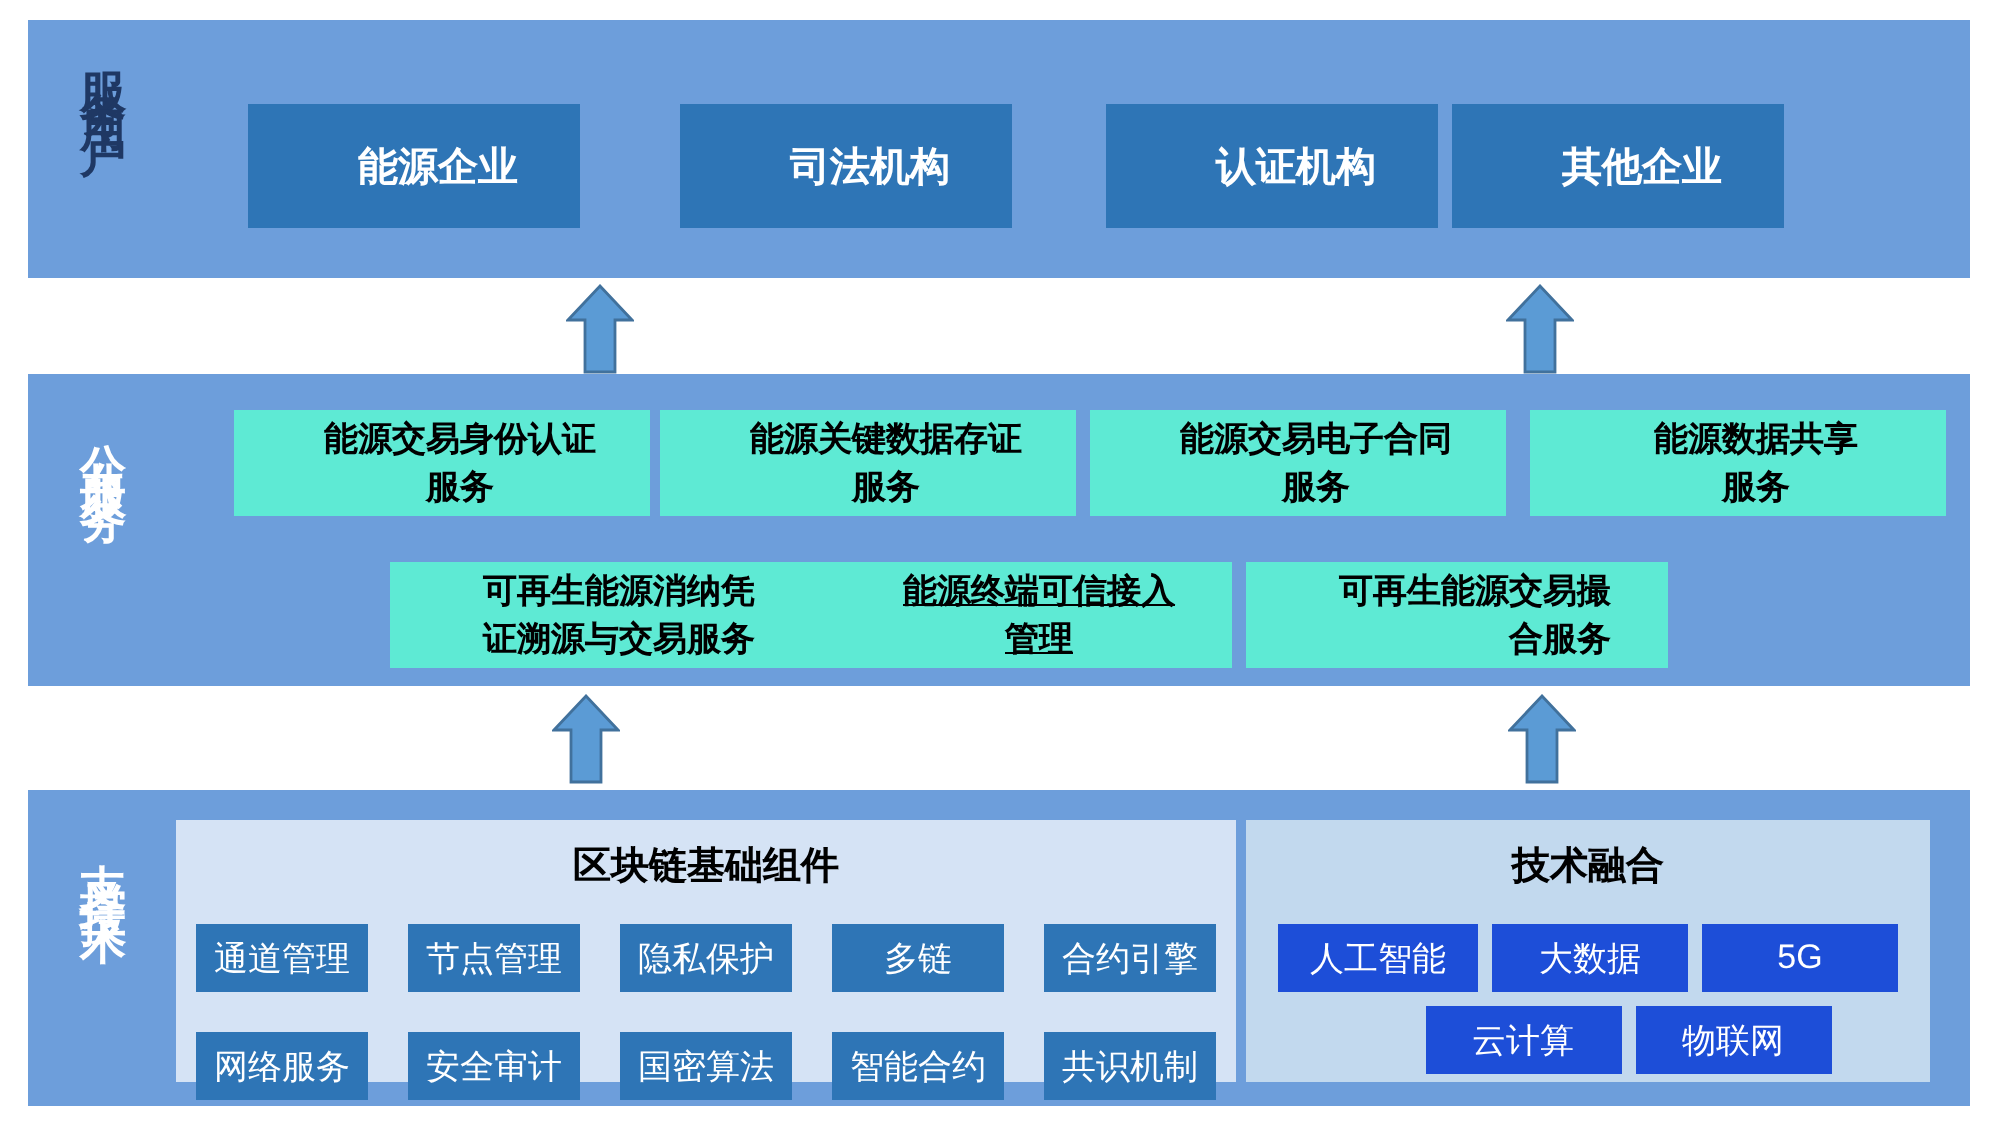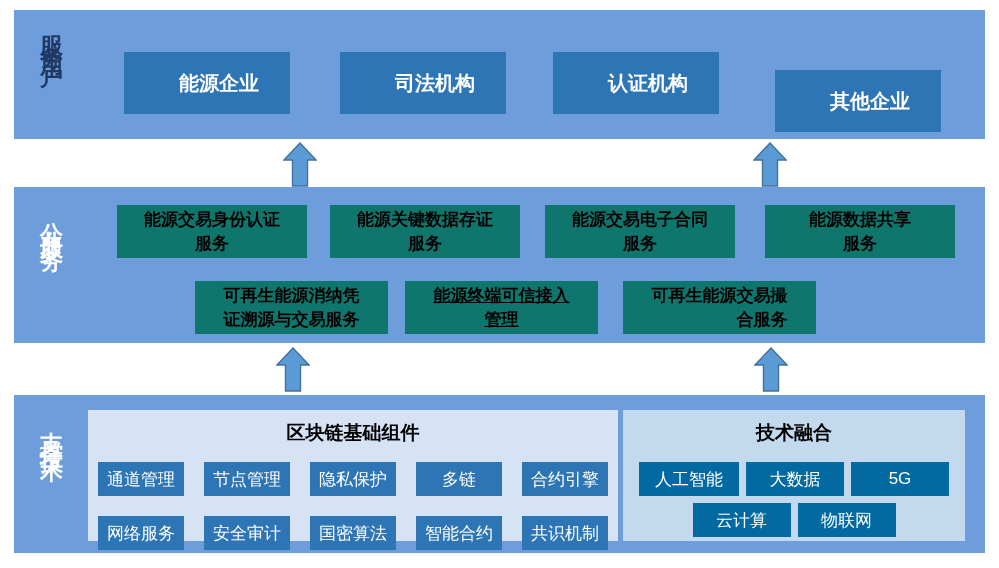--- a/index.html
+++ b/index.html
@@ -14,57 +14,57 @@
           writing-mode:vertical-lr;text-orientation:upright;
           font-size:23px;font-weight:bold;letter-spacing:9px;
           text-align:center;line-height:36px;}
   .vlabel.dark{color:#1F3864;}
   .vlabel.light{color:#ffffff;}
 
   .user-box{position:absolute;top:42px;width:142px;height:62px;
             background:#2E75B6;color:#ffffff;font-size:20px;font-weight:bold;
             display:flex;align-items:center;justify-content:center;padding-left:24px;}
 
-  .svc-box{position:absolute;height:53px;background:#0f766e;color:#000000;
+  .svc-box{position:absolute;height:53px;background:#5eead4;color:#000000;
            font-size:17px;font-weight:bold;line-height:24px;text-align:center;
            display:flex;align-items:center;justify-content:center;
-           white-space:pre-line;}
+           white-space:pre-line;padding-left:18px;}
   .svc-row1{top:18px;width:190px;}
   .svc-row2{top:94px;width:193px;}
 
   .arrow{position:absolute;width:34px;height:45px;}
 
   .panel{position:absolute;top:15px;height:131px;}
   #panel-blockchain{left:74px;width:530px;background:#D5E3F5;}
   #panel-fusion{left:609px;width:342px;background:#C2D9EE;}
   .panel-title{position:absolute;top:10px;left:0;width:100%;text-align:center;
                font-size:19px;font-weight:bold;color:#000000;}
   .chip-grid{position:absolute;top:52px;left:10px;width:510px;
              display:grid;grid-template-columns:repeat(5,1fr);
              grid-column-gap:7px;grid-row-gap:7px;gap:20px;}
   .chip{height:34px;background:#2E75B6;color:#ffffff;font-size:17px;
         display:flex;align-items:center;justify-content:center;}
   .fusion-row{position:absolute;left:0;width:100%;display:flex;
               justify-content:center;gap:7px;}
   #fusion-row1{top:52px;}
-  #fusion-row2{top:93px;}
-  .chip-f{width:98px;height:34px;background:#0369a1;color:#ffffff;
+  #fusion-row2{top:93px;padding-left:20px;}
+  .chip-f{width:98px;height:34px;background:#1d4ed8;color:#ffffff;
           font-size:17px;display:flex;align-items:center;justify-content:center;}
 </style>
 </head>
 <body>
 
 <div id="page">
 
   <div class="band" id="band-users">
     <div class="vlabel dark" style="top:8px;">服务用户</div>
     <div class="user-box" style="left:110px;">能源企业</div>
     <div class="user-box" style="left:326px;">司法机构</div>
     <div class="user-box" style="left:539px;">认证机构</div>
-    <div class="user-box" style="left:761px;margin-top:18px;">其他企业</div>
+    <div class="user-box" style="left:712px;">其他企业</div>
   </div>
 
   <svg class="arrow" style="left:283px;top:142px;" viewBox="0 0 34 45">
     <path d="M17 1 L33 18 L24.5 18 L24.5 44 L9.5 44 L9.5 18 L1 18 Z" fill="#5B9BD5" stroke="#41719C" stroke-width="1.4"></path>
   </svg>
   <svg class="arrow" style="left:753px;top:142px;" viewBox="0 0 34 45">
     <path d="M17 1 L33 18 L24.5 18 L24.5 44 L9.5 44 L9.5 18 L1 18 Z" fill="#5B9BD5" stroke="#41719C" stroke-width="1.4"></path>
   </svg>
 
   <div class="band" id="band-services">

